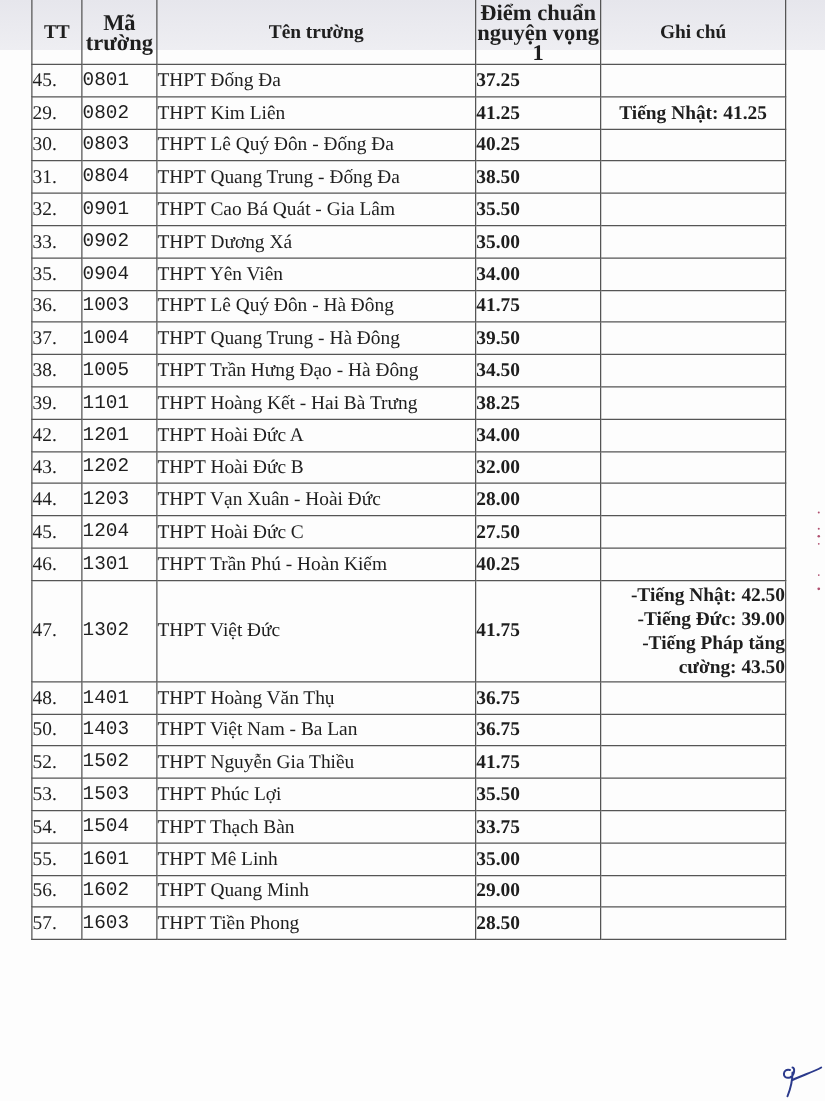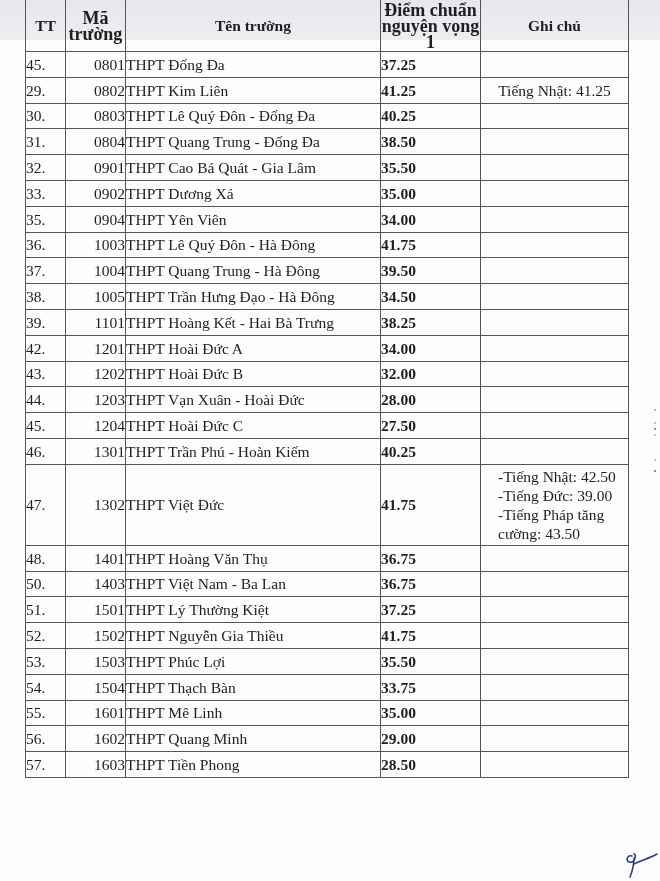--- a/index.html
+++ b/index.html
@@ -23,25 +23,25 @@
     padding:0; vertical-align:middle;
     font-size:15.5px; line-height:17px;
   }
   th { font-weight:bold; text-align:center; background:transparent; }
   th.h-tt { font-size:15px; }
   th .two { display:block; font-size:18px; line-height:16px; }
   tr.head { height:52px; }
   tr.row { height:25.8px; }
   tr.row.tall { height:81px; }
   td.tt { padding-left:4px; text-align:left; }
-  td.code { text-align:right; }
+  td.code { text-align:left;font-family:Liberation Mono, monospace; }
   td.name { padding-left:6px; white-space:nowrap; }
   td.score { font-weight:bold; }
-  td.note { text-align:center; font-weight:normal; font-size:15px; }
-  td.note.multi { text-align:left; padding-left:17px; line-height:19px; }
+  td.note { text-align:center; font-weight:bold; font-size:15px; }
+  td.note.multi { text-align:right; padding-left:17px; line-height:19px; }
   .note-line { display:block; }
   .signature {
     position:absolute; left:622px; top:850px; width:36px; height:30px;
   }
   .margin-marks {
     position:absolute; left:652px; top:405px; width:6px; height:80px;
   }
 </style>
 </head>
 <body>
@@ -204,27 +204,20 @@
         <td class="note"></td>
       </tr>
       <tr class="row">
         <td class="tt">50.</td>
         <td class="code">1403</td>
         <td class="name">THPT Việt Nam - Ba Lan</td>
         <td class="score">36.75</td>
         <td class="note"></td>
       </tr>
       <tr class="row">
-        <td class="tt">51.</td>
-        <td class="code">1501</td>
-        <td class="name">THPT Lý Thường Kiệt</td>
-        <td class="score">37.25</td>
-        <td class="note"></td>
-      </tr>
-      <tr class="row">
         <td class="tt">52.</td>
         <td class="code">1502</td>
         <td class="name">THPT Nguyễn Gia Thiều</td>
         <td class="score">41.75</td>
         <td class="note"></td>
       </tr>
       <tr class="row">
         <td class="tt">53.</td>
         <td class="code">1503</td>
         <td class="name">THPT Phúc Lợi</td>

